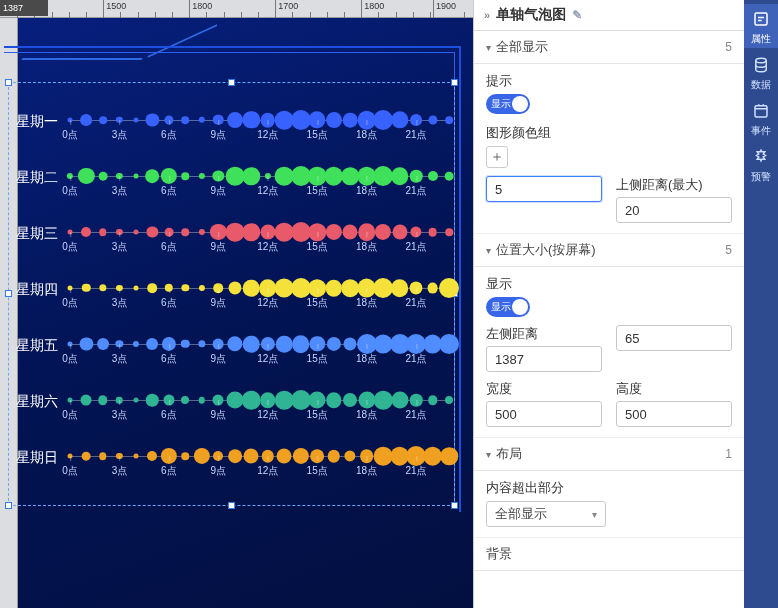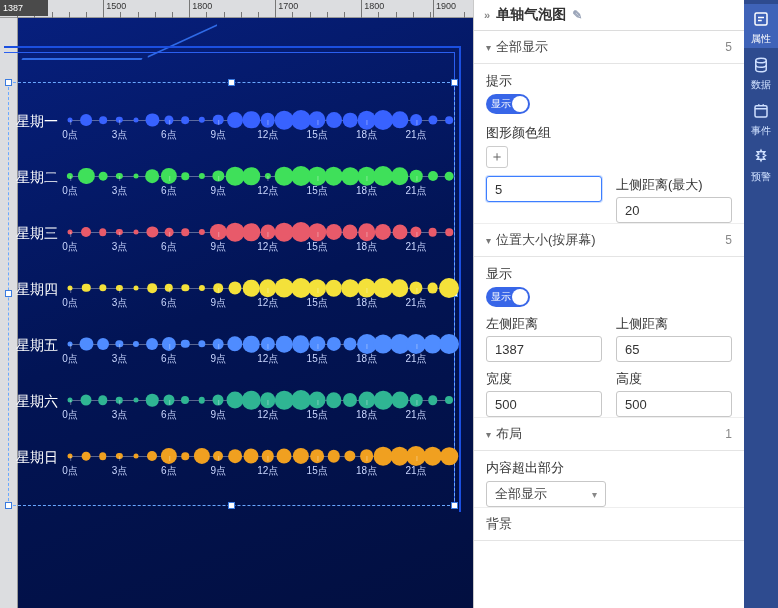--- a/index.html
+++ b/index.html
@@ -41,21 +41,21 @@
 .panel-head { display:flex; align-items:center; gap:6px; padding: 6px 10px; border-bottom: 1px solid #dcdcdc; font-size: 14px; font-weight: 600; }
 .panel-head .chev { color:#888; font-size:11px; }
 .panel-head .pencil { color:#9aa4b8; font-size:12px; cursor:pointer; }
 .panel-body { flex:1; overflow-y:auto; }
 
 .sect-head { display:flex; align-items:center; justify-content:space-between; padding:7px 12px; border-bottom:1px solid #e4e4e4; cursor:pointer; }
 .sect-head .ttl { display:flex; align-items:center; gap:5px; color:#444; }
 .sect-head .ttl .caret { font-size:10px; color:#777; }
 .sect-head .count { color:#888; font-size:12px; }
 
-.sect-body { padding: 8px 12px 0; border-bottom:1px solid #eee; }
+.sect-body { padding: 8px 12px 10px; border-bottom:1px solid #eee; }
 .lbl { font-size:13px; color:#333; margin-bottom:4px; }
 .toggle { display:inline-flex; align-items:center; width:44px; height:20px; border-radius:10px; background:#3866e8; position:relative; cursor:pointer; }
 .toggle .txt { color:#fff; font-size:10px; margin-left:5px; }
 .toggle .knob { position:absolute; right:2px; top:2px; width:16px; height:16px; border-radius:50%; background:#fff; }
 .plus-btn { width:22px; height:22px; border:1px solid #ccc; border-radius:3px; display:flex; align-items:center; justify-content:center; color:#666; cursor:pointer; margin-top:4px; font-size:14px; }
 
 .field-row { display:flex; gap:14px; margin-top:8px; }
 .field { flex:1; }
 .field .lbl { margin-bottom:3px; }
 .inp { width:100%; height:26px; border:1px solid #c7c7c7; border-radius:3px; padding:0 8px; font-size:13px; color:#333; background:#fff; }
@@ -451,21 +451,20 @@
         <div class="toggle">
           <span class="txt">显示</span>
             <span class="knob"></span>
         </div>
         <div class="field-row">
           <div class="field">
             <div class="lbl">左侧距离</div>
             <input class="inp" value="1387" style="">
           </div>
           <div class="field">
-            <div class="lbl">上侧距离</div>
             <input class="inp" value="65" style="">
           </div>
         </div>
         <div class="field-row">
           <div class="field">
             <div class="lbl">宽度</div>
             <input class="inp" value="500" style="">
           </div>
           <div class="field">
             <div class="lbl">高度</div>

